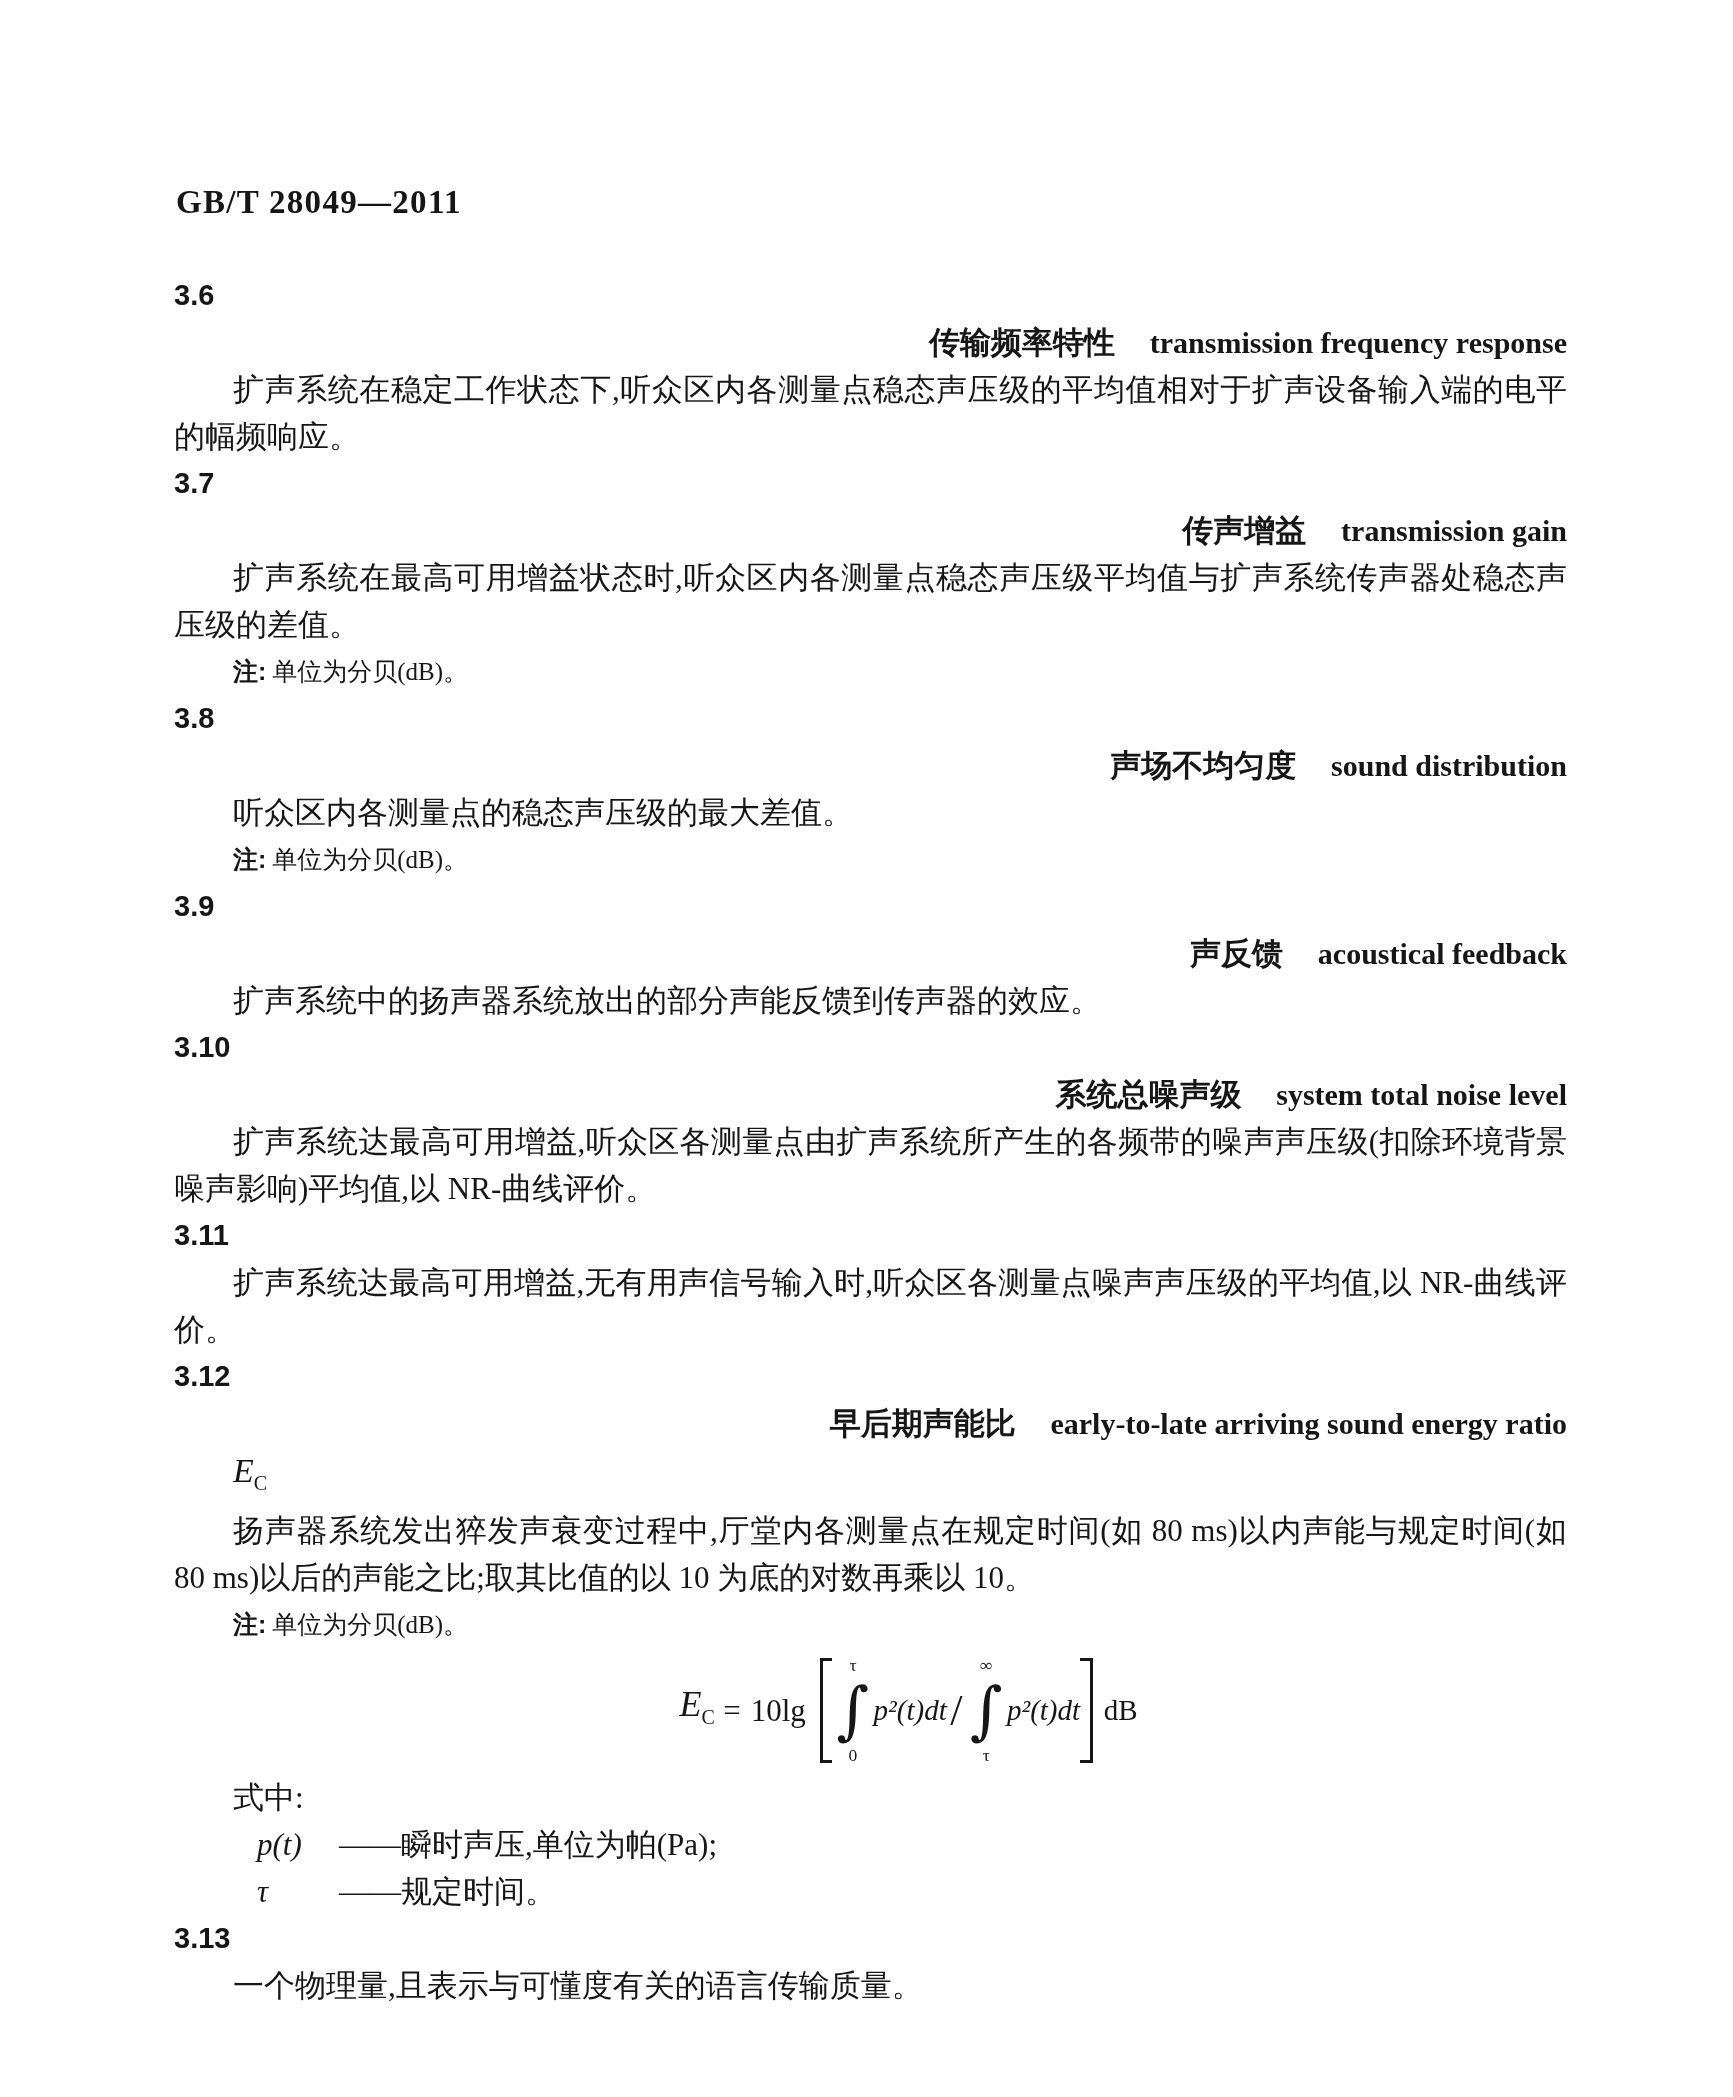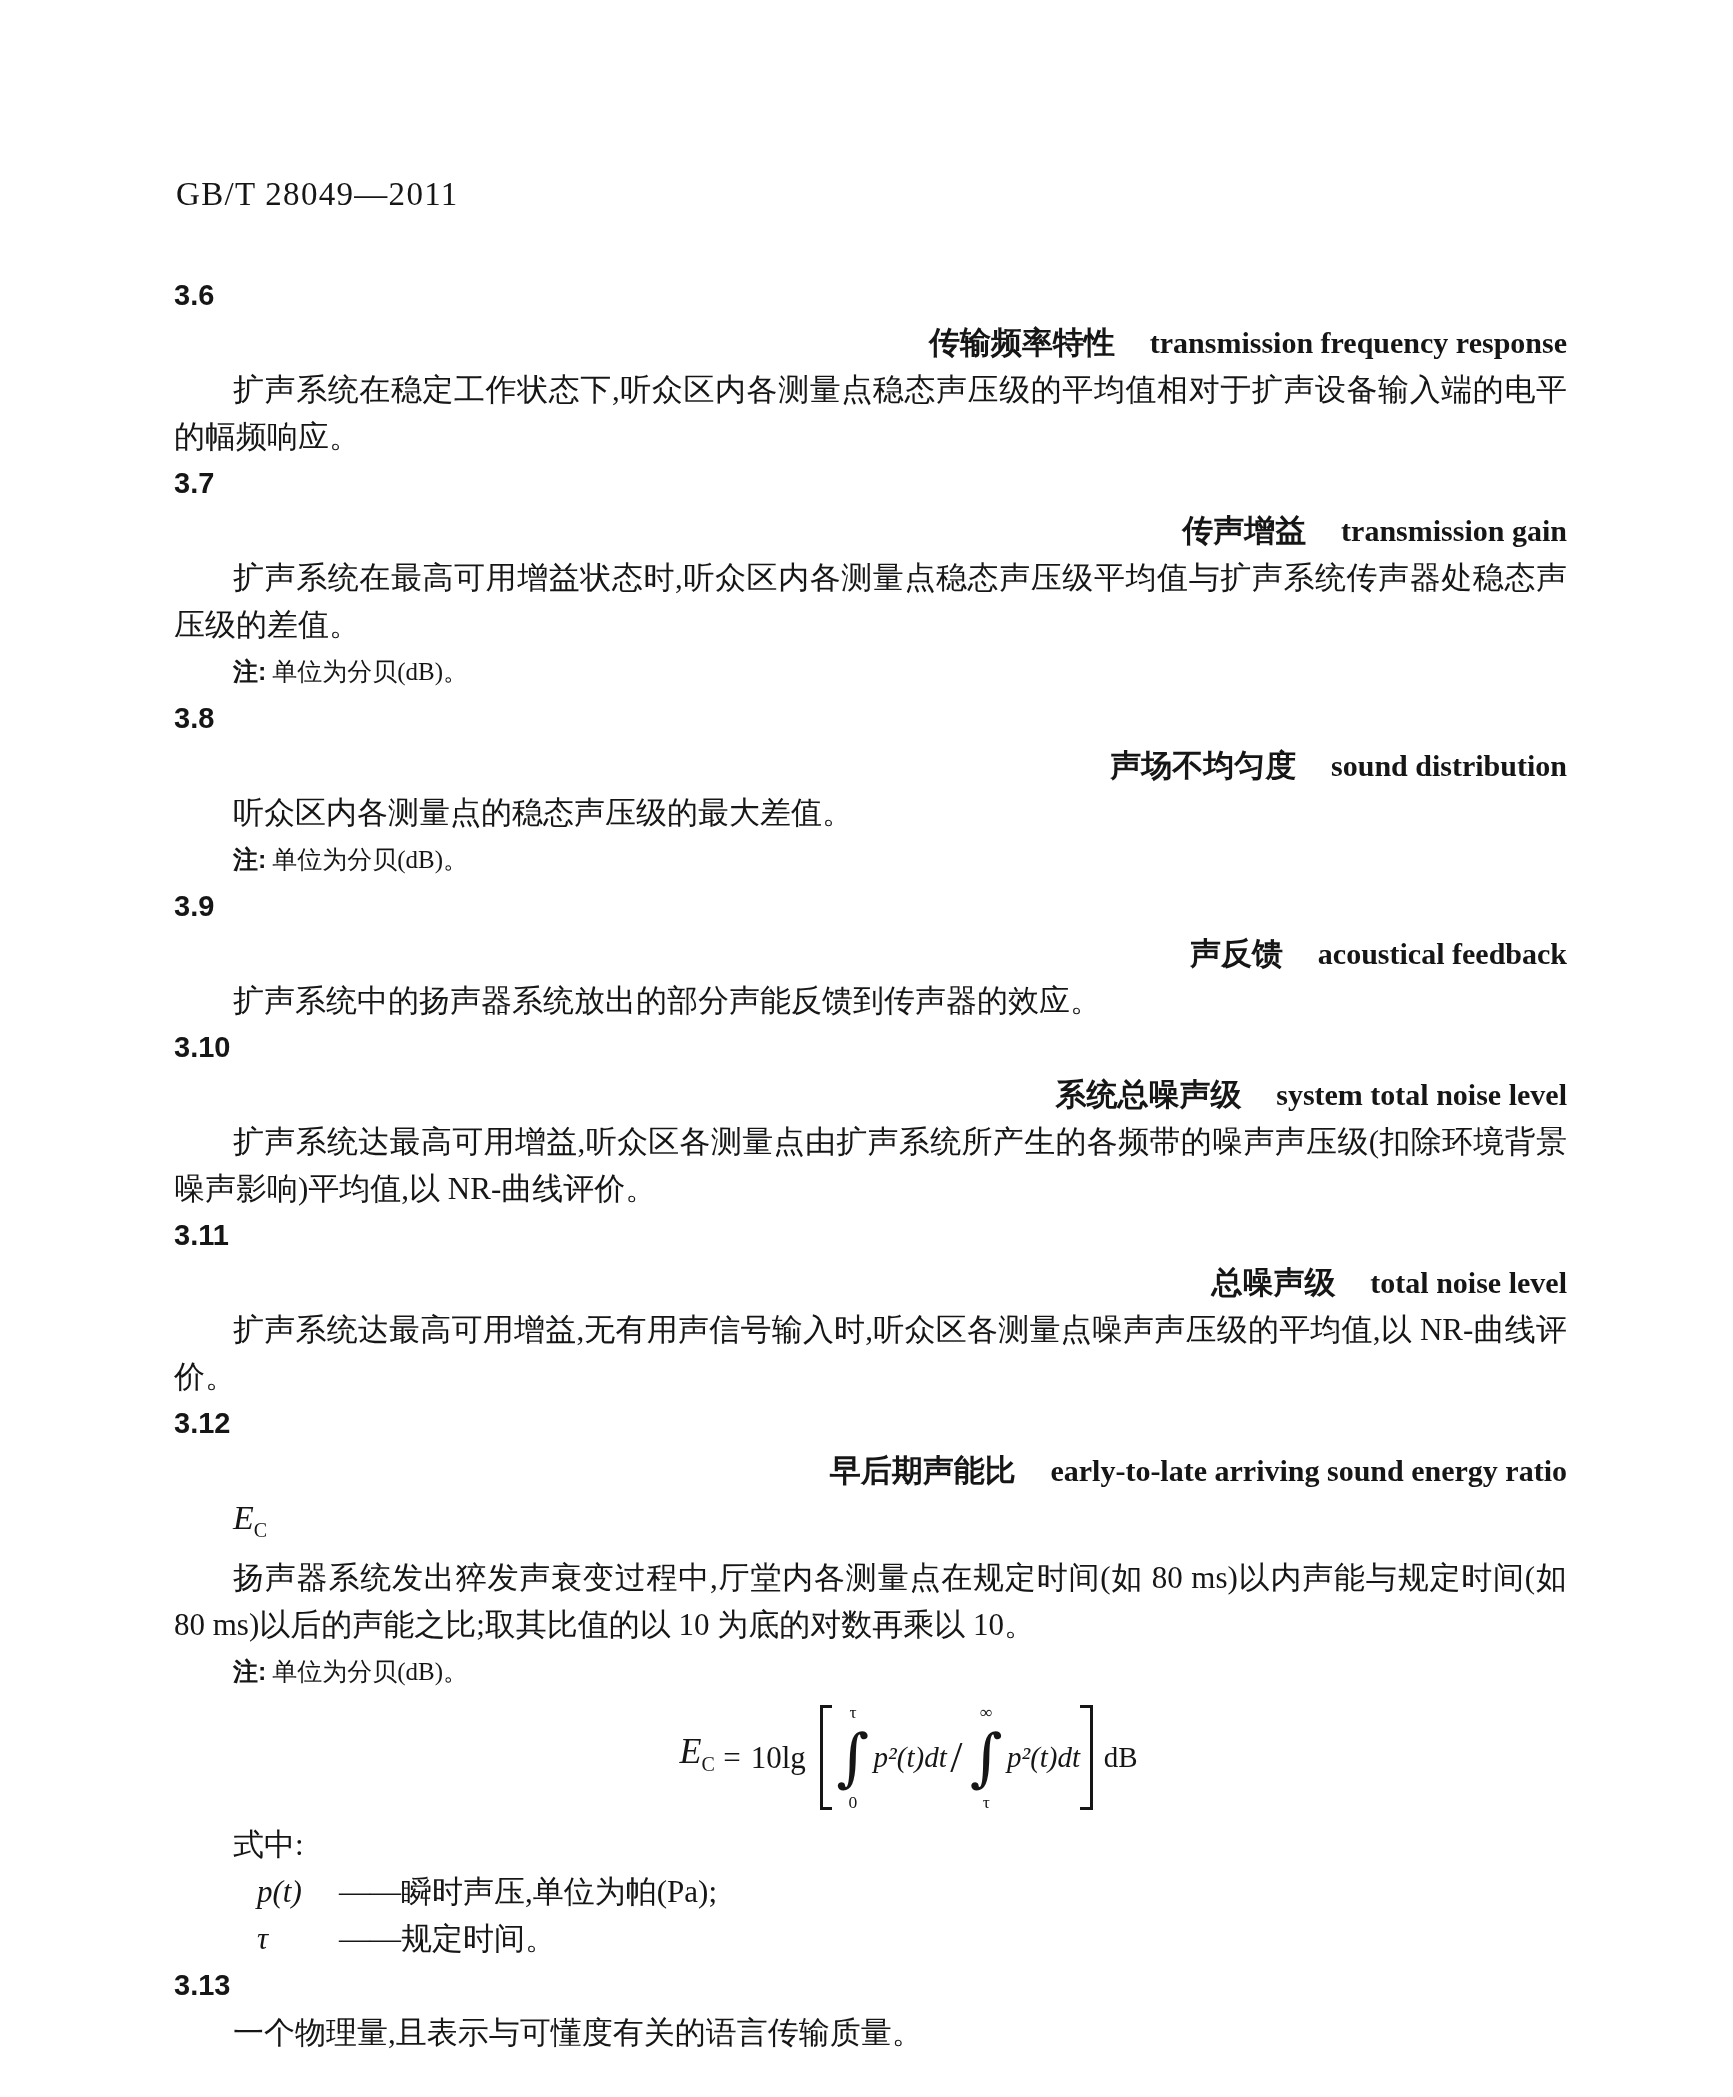--- a/index.html
+++ b/index.html
@@ -5,22 +5,22 @@
   html, body { margin:0; padding:0; background:#e8e8e8; }
   .page {
     position:relative;
     width:1734px; height:2453px;
     background:#ffffff;
     color:#161616;
     font-family:"Liberation Serif","DejaVu Serif",serif;
     overflow:hidden;
   }
   .doc-header {
-    position:absolute; left:176px; top:176px;
-    font-size:33px; font-weight:normal; letter-spacing:1.3px;
+    position:absolute; left:176px; top:184px;
+    font-size:33px; font-weight:bold; letter-spacing:1.3px;
     font-family:"Liberation Serif","DejaVu Serif",serif;
     white-space:nowrap;
   }
   .content {
     position:absolute; left:174px; top:272px; width:1393px;
     font-size:31px; line-height:47px;
     text-align:justify;
   }
   .sec-num {
     font-family:"Liberation Sans","DejaVu Sans",sans-serif;
@@ -117,24 +117,20 @@
     <p class="para">扩声系统中的扬声器系统放出的部分声能反馈到传声器的效应。</p>
 
     <div class="sec-num">3.10</div>
     <div class="term-line">
       <span class="term-cn">系统总噪声级</span>
       <span class="term-en">system total noise level</span>
     </div>
     <p class="para">扩声系统达最高可用增益,听众区各测量点由扩声系统所产生的各频带的噪声声压级(扣除环境背景噪声影响)平均值,以 NR-曲线评价。</p>
 
     <div class="sec-num">3.11</div>
-    <div class="term-line">
-      <span class="term-cn">总噪声级</span>
-      <span class="term-en">total noise level</span>
-    </div>
     <p class="para">扩声系统达最高可用增益,无有用声信号输入时,听众区各测量点噪声声压级的平均值,以 NR-曲线评价。</p>
 
     <div class="sec-num">3.12</div>
     <div class="term-line">
       <span class="term-cn">早后期声能比</span>
       <span class="term-en">early-to-late arriving sound energy ratio</span>
     </div>
     <div class="sym-line">
       <i>E</i><sub>C</sub>
     </div>

